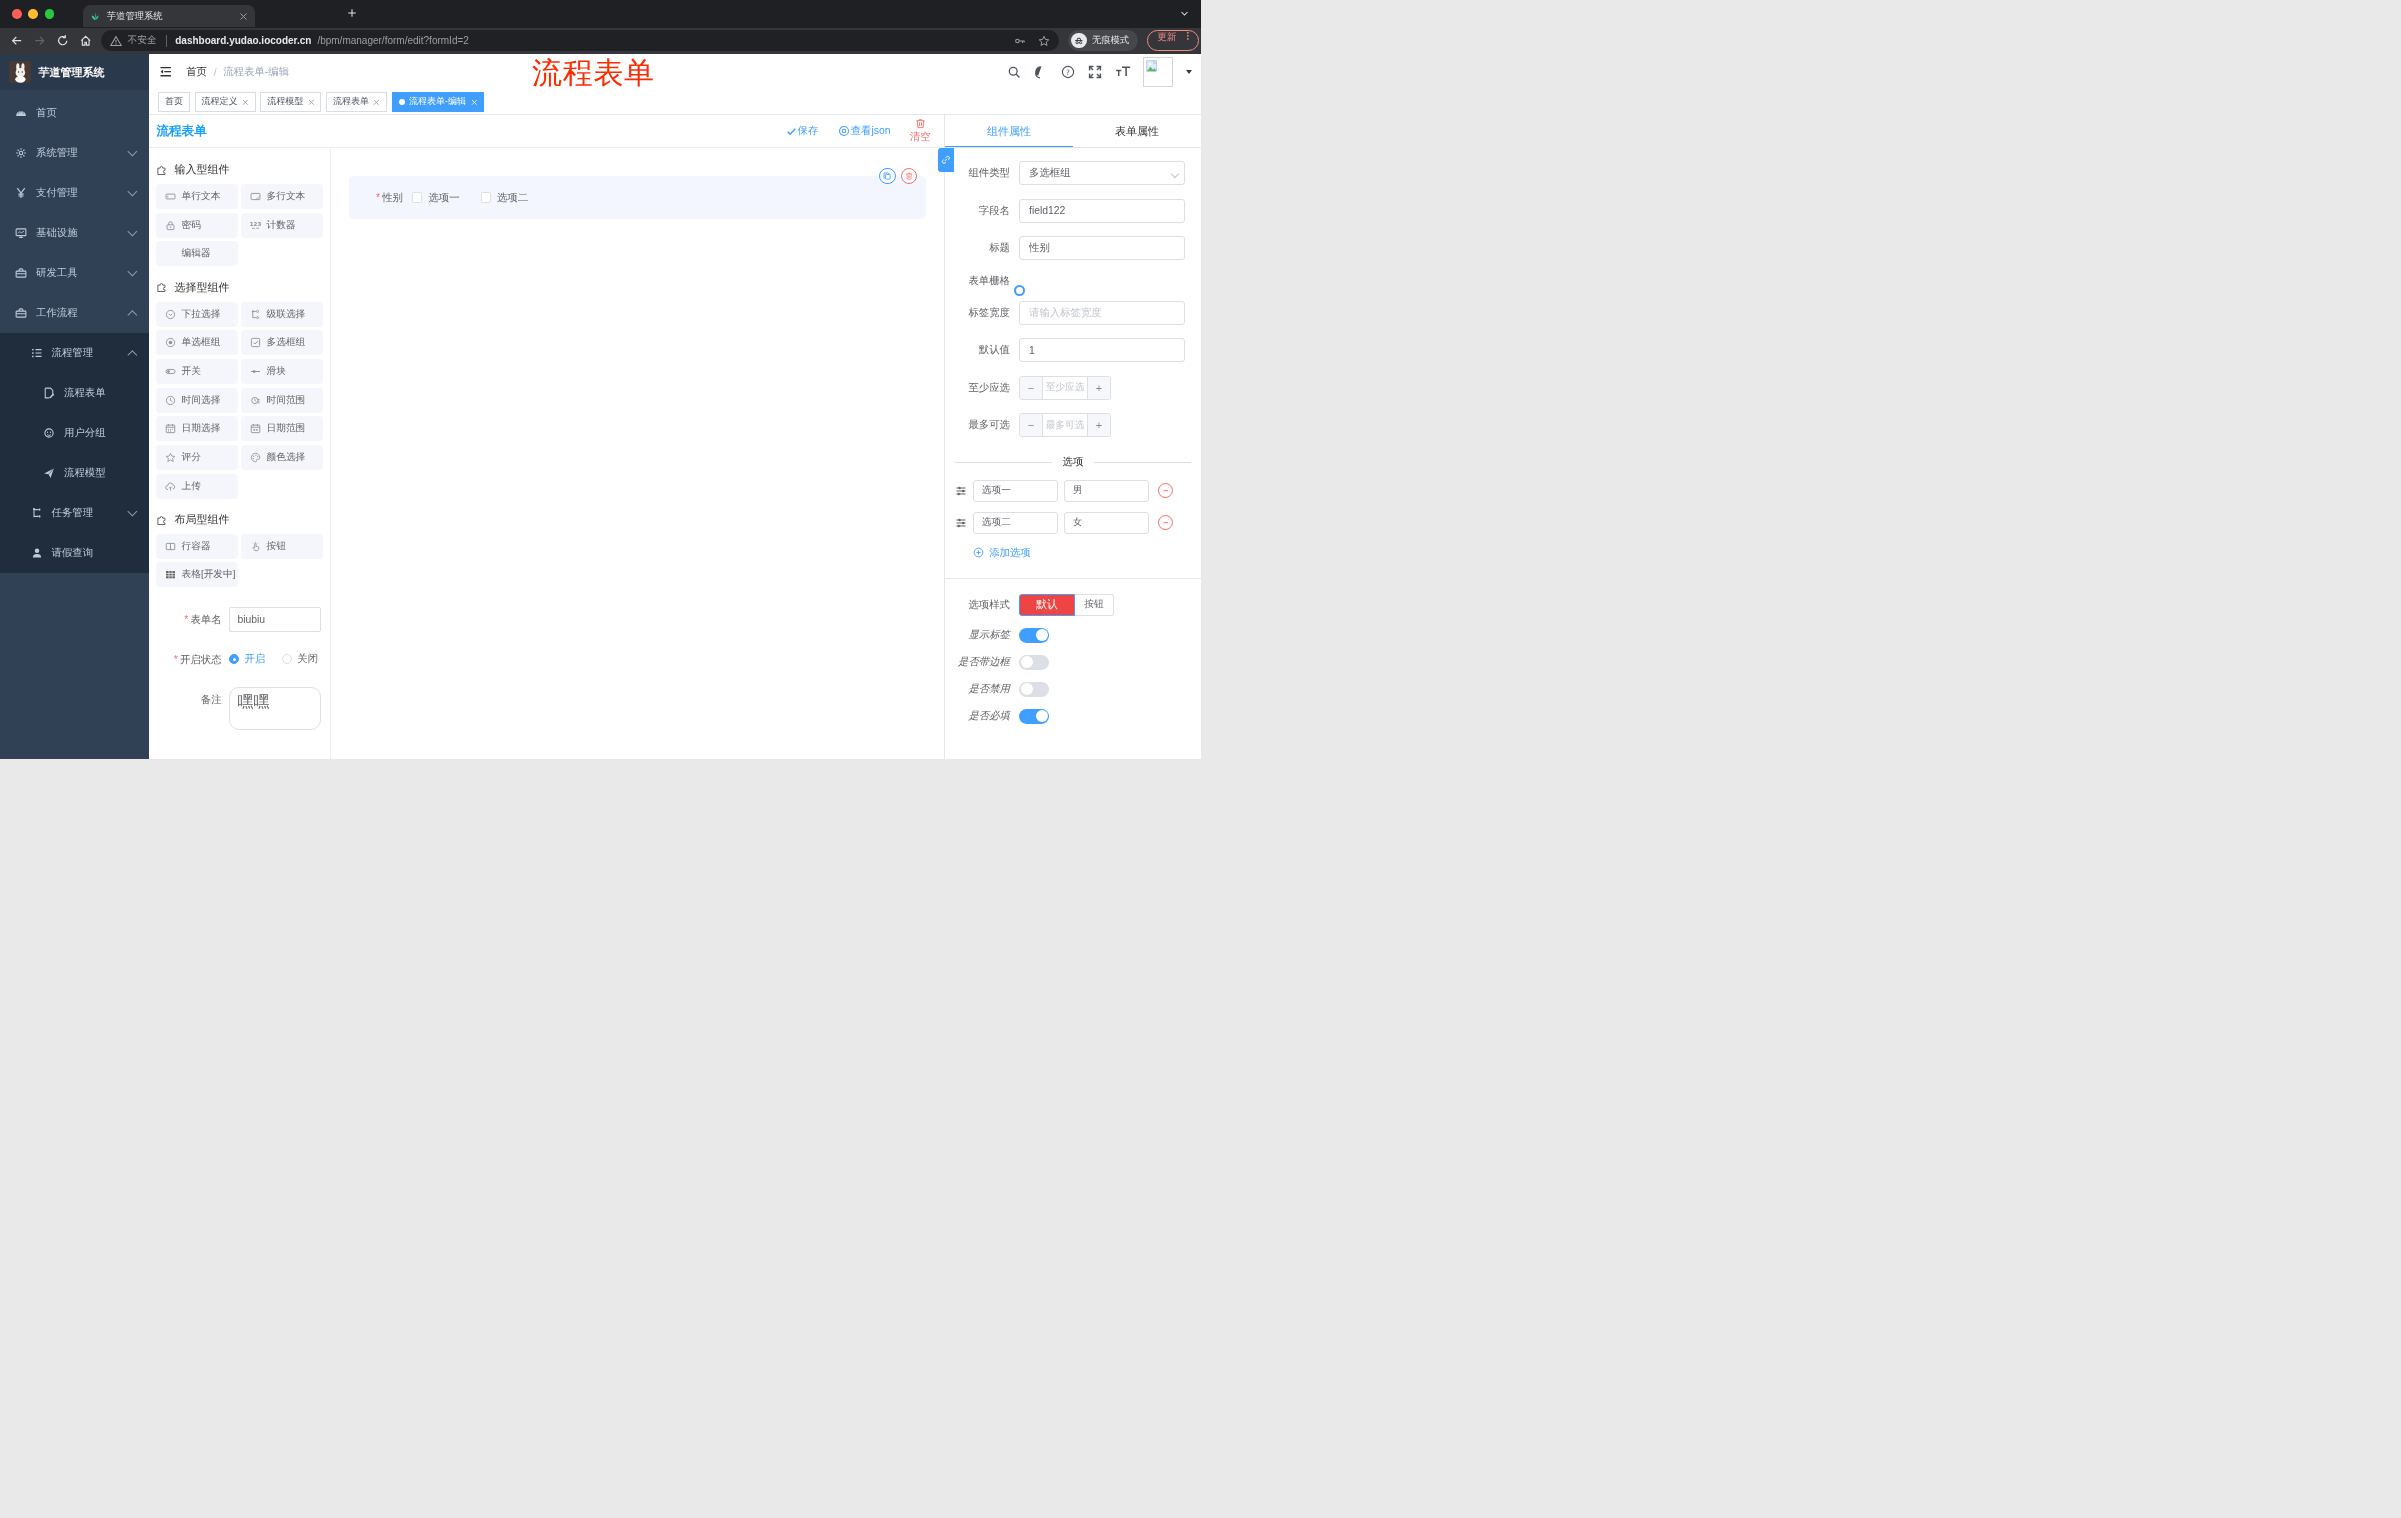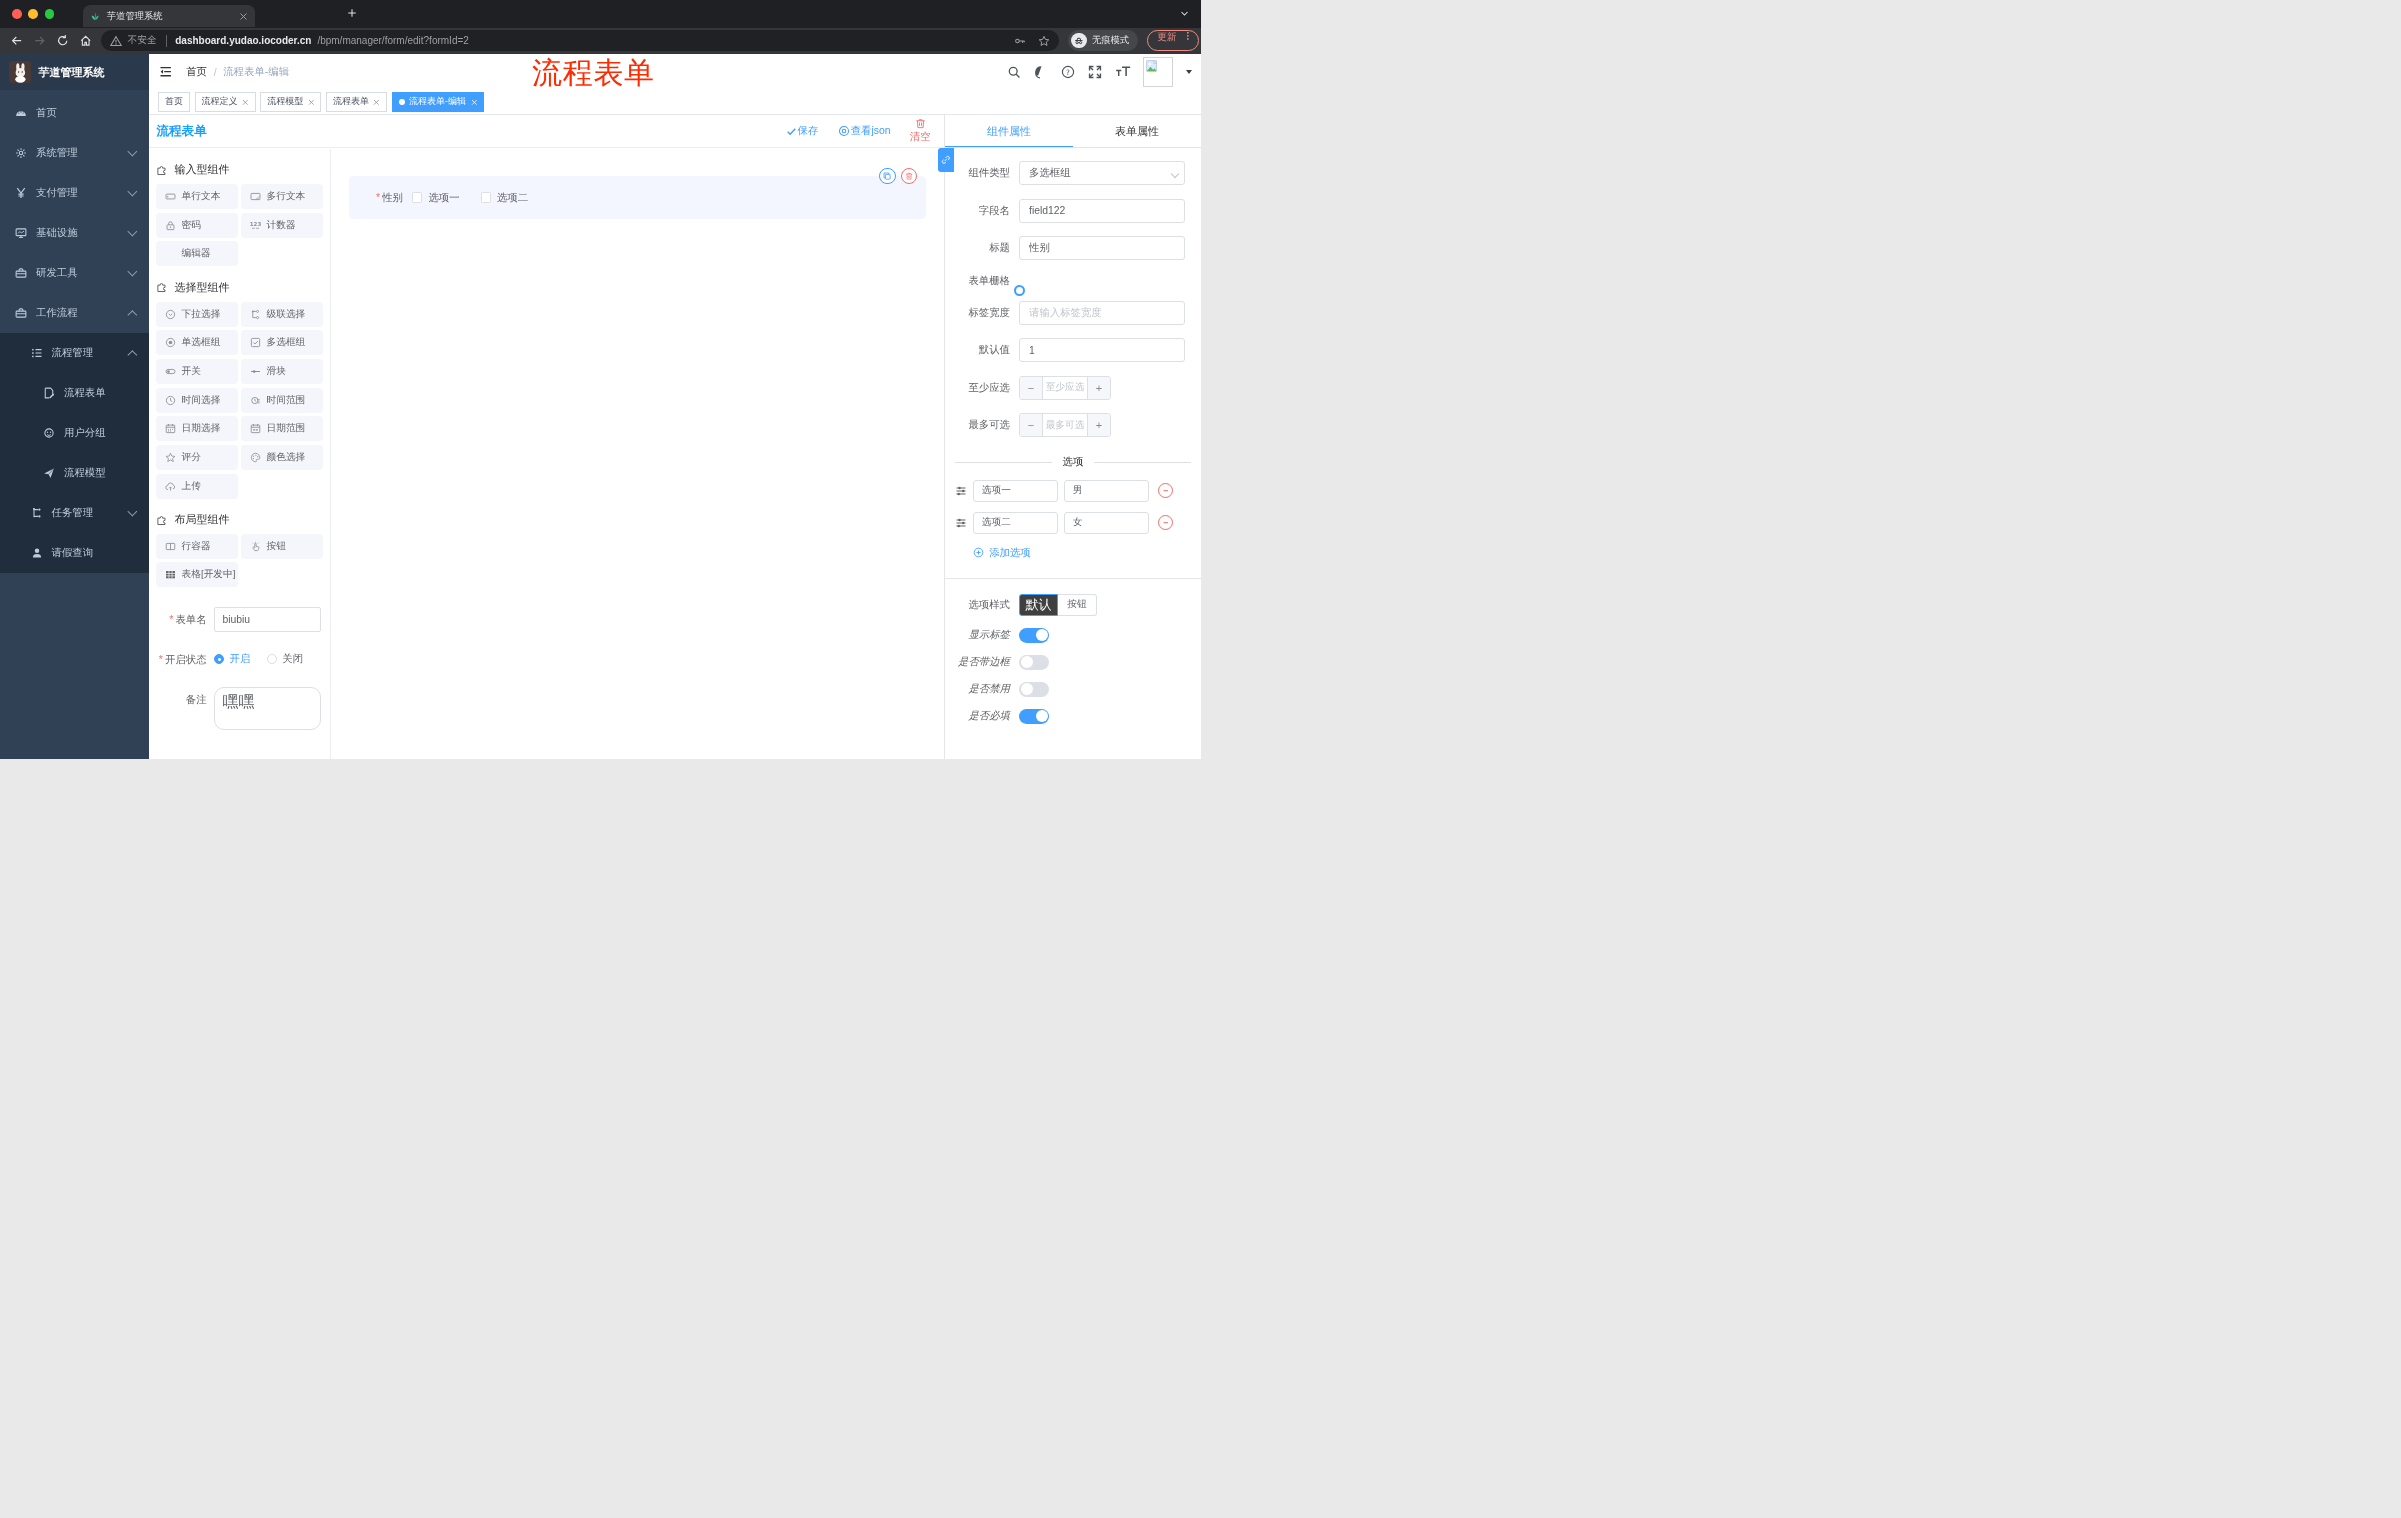--- a/index.html
+++ b/index.html
@@ -95,21 +95,21 @@
   
   .cpanel { position:absolute; left:149px; top:149px; width:182px; height:611px; background:#fff;
             border-right:0.7px solid #ebeef5; overflow:hidden; }
   .grp-h { display:flex; align-items:center; gap:6px; margin:13.4px 0 6.7px 7.4px; font-size:11px; color:#303133; }
   .grp-h .ic { color:#606266; }
   .cgrid { display:grid; grid-template-columns:1fr 1fr; gap:3.7px; padding:0 7.4px; }
   .citem { height:25px; background:#f4f6fc; border-radius:3.7px; display:flex; align-items:center;
            padding-left:8.2px; gap:6px; font-size:9.7px; color:#606266; cursor:move; }
   .citem .ic { width:11px; height:11px; color:#8d9095; }
 
-  .meta { margin-top:19.3px; padding-right:9px; }
+  .meta { margin-top:19.3px; padding-right:9px;margin-left:15px; }
   .mrow { display:flex; margin-bottom:15px; align-items:center; }
   .mrow.top { align-items:flex-start; }
   .mlabel { flex:0 0 65px; text-align:right; padding-right:7.4px; font-size:10.4px; color:#606266; line-height:25px; }
   .star { color:#f56c6c; margin-right:2.2px; }
   .tinput { flex:1; height:25px; border:0.7px solid #dcdfe6; border-radius:2px; padding:0 7.4px;
             font-size:10.4px; color:#606266; outline:none; min-width:0; background:#fff; }
   .tarea { flex:1; height:43px; border:0.7px solid #dcdfe6; border-radius:10px; padding:4.5px 7.4px;
            font-size:16px; color:#606266; resize:none; outline:none; min-width:0;
            font-family:"Liberation Sans","DejaVu Sans",sans-serif; }
   .radio-group { display:flex; align-items:center; gap:16.3px; height:25px; }
@@ -174,22 +174,22 @@
   .orow { display:flex; align-items:center; margin:10.4px 0 0 10.4px; gap:6px; }
   .odrag { color:#606266; }
   .oinput { width:85px; height:22px; border:0.7px solid #dcdfe6; border-radius:3px; padding:0 7.4px;
             font-size:9.7px; color:#606266; outline:none; }
   .ominus { width:15px; height:15px; border-radius:50%; border:1.1px solid #f56c6c; color:#f56c6c;
             display:flex; align-items:center; justify-content:center; margin-left:3px; cursor:pointer; }
   .addopt { display:flex; align-items:center; gap:5.2px; margin:12px 0 0 28px; color:#409eff; font-size:10.4px; cursor:pointer; }
   .hr2 { height:0.7px; background:#e4e7ed; margin-top:18px; }
 
   .seg { display:flex; }
-  .seg-a { width:39px; height:22px; background:#404040; border:0.7px solid #409eff; color:#fff;
-           border-radius:3px 0 0 3px; display:flex; align-items:center; justify-content:center; font-size:13px; }
+  .seg-a { width:56px; height:22px; background:#ef4444; border:0.7px solid #409eff; color:#fff;
+           border-radius:3px 0 0 3px; display:flex; align-items:center; justify-content:center; font-size:11px; }
   .seg-b { width:39px; height:22px; background:#fff; border:0.7px solid #dcdfe6; border-left:none; color:#606266;
            border-radius:0 3px 3px 0; display:flex; align-items:center; justify-content:center; font-size:9.7px; }
 
   .trow { display:flex; align-items:center; margin-top:12px;font-style:italic; }
   .tog { width:30px; height:15px; border-radius:7.4px; position:relative; cursor:pointer; }
   .tog.on { background:#409eff; } .tog.off { background:#dcdfe6; }
   .knob { position:absolute; top:1.5px; width:12px; height:12px; border-radius:50%; background:#fff; }
   .tog.on .knob { right:1.5px; } .tog.off .knob { left:1.5px; }
 </style>
 </head>

